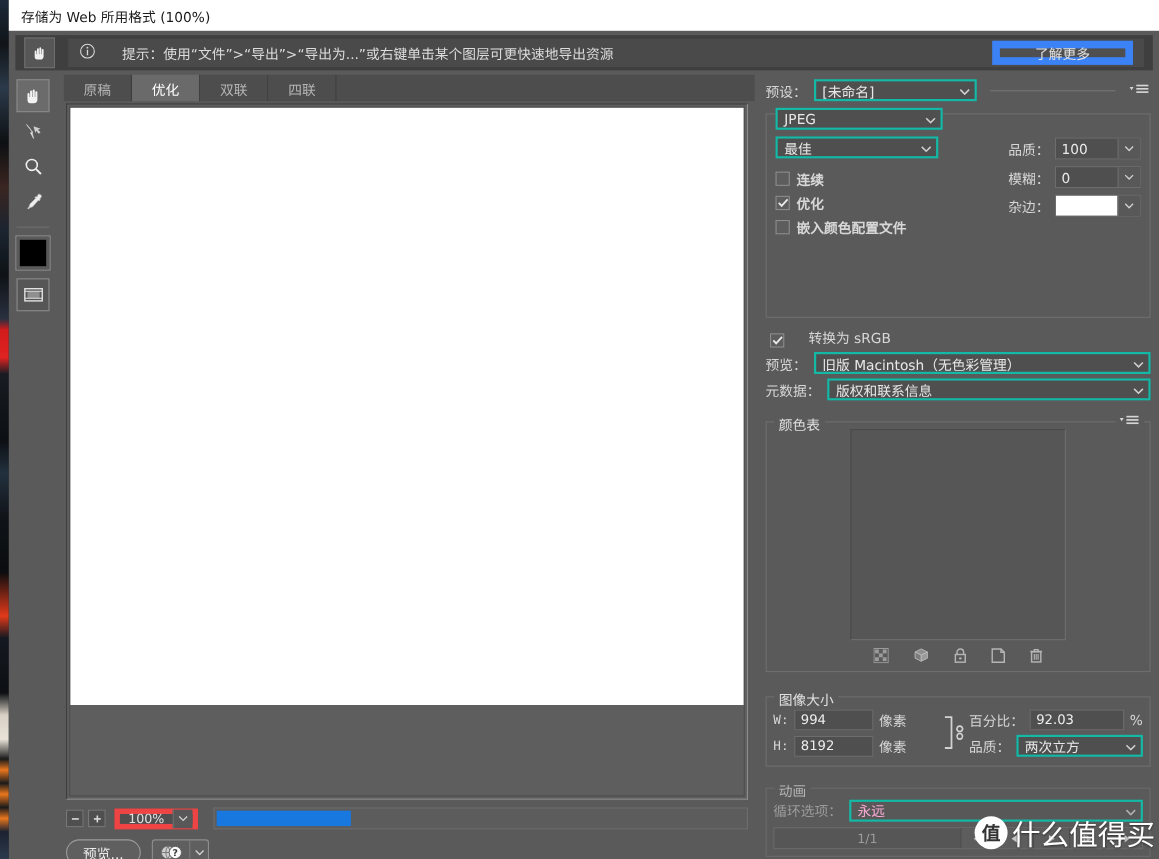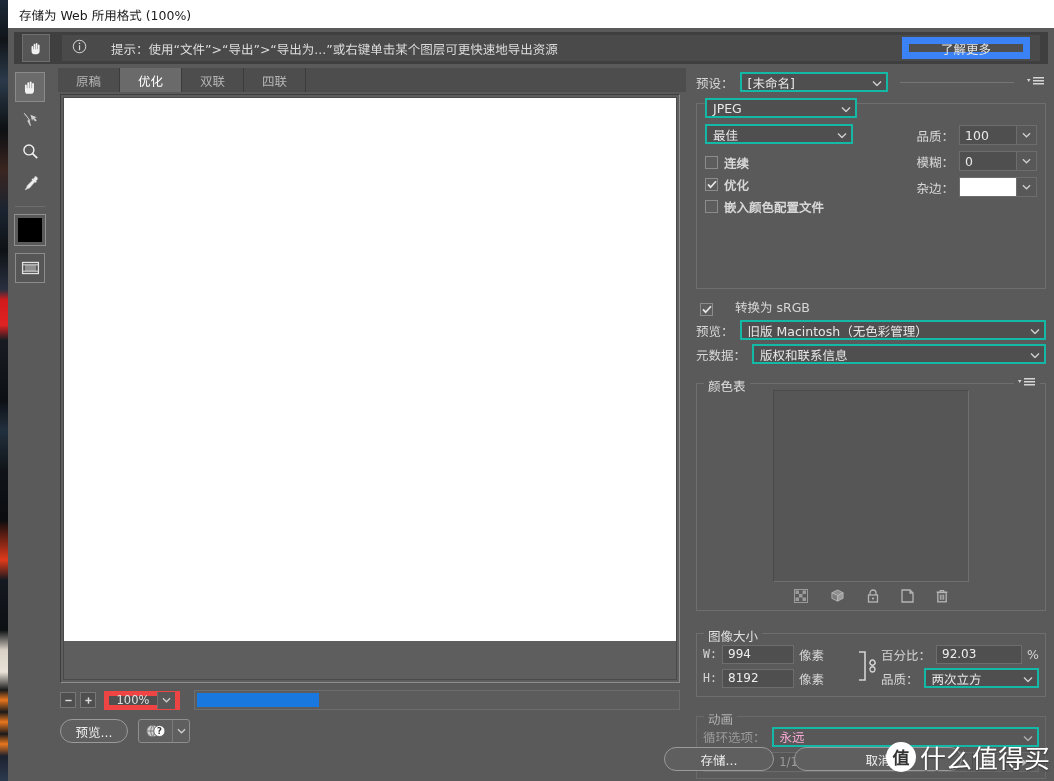--- a/index.html
+++ b/index.html
@@ -645,22 +645,18 @@
                 <path d="M2 1v7l4.4-3.5z" fill="#c9c9c9"></path>
                   <path d="M7.4 1v7l4.4-3.5z" fill="#c9c9c9"></path>
               </svg>
             </span>
           </div>
         </div>
       </div>
     </div>
   </div>
 
-  <div class="footer">
-    <button class="btn-pill" style="width:110px;margin-left:642px">存储...</button>
-    <button class="btn-pill" style="width:168px;margin-left:20px">取消</button>
-  </div>
 
   <div class="watermark">
     <span class="wm-circle">值</span>
     <span class="wm-text">什么值得买</span>
   </div>
 </div>
 
 </body></html>

